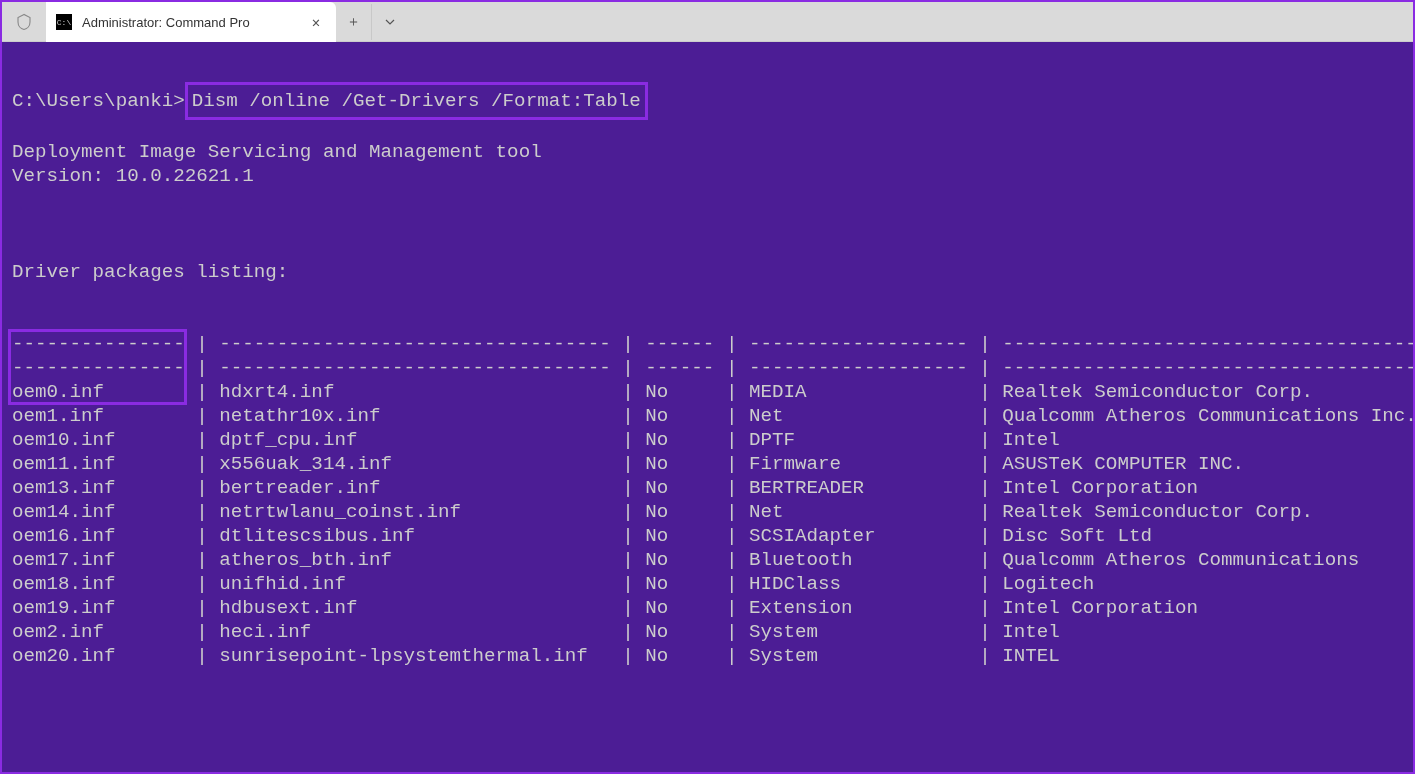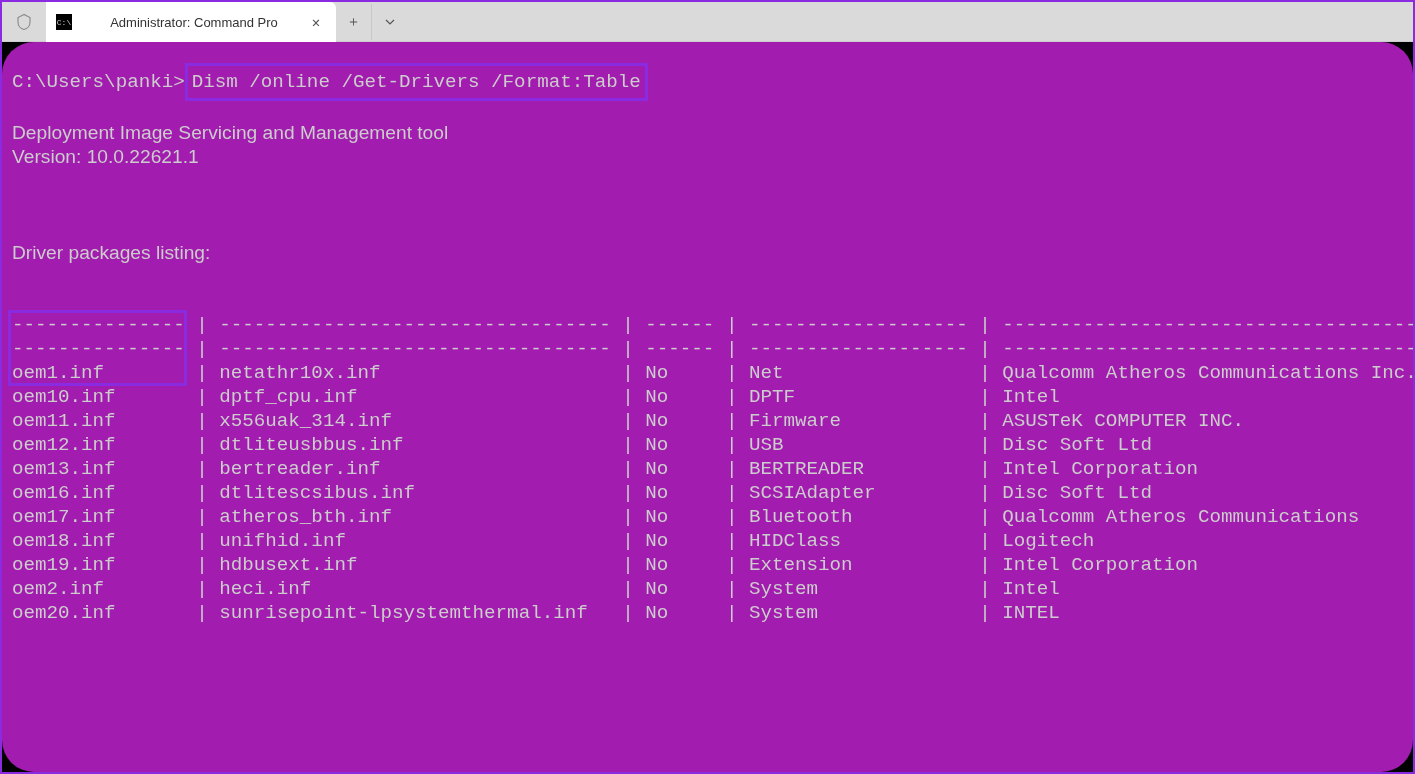--- a/index.html
+++ b/index.html
@@ -46,21 +46,20 @@
     color: #ccc;
     font-size: 8px;
   }
   .tab-title {
     font-family: 'Segoe UI', sans-serif;
     font-size: 13px;
     color: #333;
     flex: 1;
     white-space: nowrap;
     overflow: hidden;
-    text-align: center;
   }
   .tab-close {
     width: 20px;
     height: 20px;
     display: flex;
     align-items: center;
     justify-content: center;
     color: #555;
     font-size: 14px;
     cursor: pointer;
@@ -76,46 +75,45 @@
     display: flex;
     align-items: center;
     justify-content: center;
     color: #555;
     font-size: 14px;
     border-right: 1px solid #c8c8c8;
     cursor: pointer;
   }
   .tab-btn:last-child { border-right: none; }
   .terminal {
-    background: #a21caf;
+    background: #4c1d95;
     color: #ccc;
     font-size: 19.2px;
     line-height: 24px;
-    padding-top: 25px;
+    padding-top: 44px;
     position: relative;
     height: calc(100% - 40px);
-    border-radius: 32px;
   }
   .prompt-line { white-space: pre; }
   .highlight-cmd {
     border: 3px solid #8a2be2;
     background: rgba(0,0,0,0);
     padding: 4px 4px;
     display: inline-block;
     margin-top: -4px;
     margin-bottom: -4px;
   }
   .highlight-header {
     border: 3px solid #8a2be2;
     padding: 2px 2px;
     display: inline-block;
     position: relative;
   }
   pre {
-    font-family: Liberation Sans, sans-serif;
+    font-family: Liberation Mono, monospace;
     font-size: inherit;
     line-height: inherit;
     color: inherit;
     white-space: pre;
   }
   .row { white-space: pre; }
   .table-area { position: relative; padding-left: 10px;}
   .terminal-content { padding-left: 10px; }
 </style>
 </head>
@@ -153,25 +151,26 @@
     <pre> </pre>
     <pre>Driver packages listing:</pre>
     <pre> </pre>
     <pre> </pre>
   </div>
 
   <div class="table-area">
     <div class="row" id="dashes-top">--------------- | ---------------------------------- | ------ | ------------------- | --------------------------------------</div>
     <div class="row" id="dashes-bottom">--------------- | ---------------------------------- | ------ | ------------------- | --------------------------------------</div>
     <div id="data-rows">
+        <div class="row">oem0.inf        | hdxrt4.inf                         | No     | MEDIA               | Realtek Semiconductor Corp.</div>
         <div class="row">oem1.inf        | netathr10x.inf                     | No     | Net                 | Qualcomm Atheros Communications Inc.</div>
         <div class="row">oem10.inf       | dptf_cpu.inf                       | No     | DPTF                | Intel</div>
         <div class="row">oem11.inf       | x556uak_314.inf                    | No     | Firmware            | ASUSTeK COMPUTER INC.</div>
-        <div class="row">oem12.inf       | dtliteusbbus.inf                   | No     | USB                 | Disc Soft Ltd</div>
         <div class="row">oem13.inf       | bertreader.inf                     | No     | BERTREADER          | Intel Corporation</div>
+        <div class="row">oem14.inf       | netrtwlanu_coinst.inf              | No     | Net                 | Realtek Semiconductor Corp.</div>
         <div class="row">oem16.inf       | dtlitescsibus.inf                  | No     | SCSIAdapter         | Disc Soft Ltd</div>
         <div class="row">oem17.inf       | atheros_bth.inf                    | No     | Bluetooth           | Qualcomm Atheros Communications</div>
         <div class="row">oem18.inf       | unifhid.inf                        | No     | HIDClass            | Logitech</div>
         <div class="row">oem19.inf       | hdbusext.inf                       | No     | Extension           | Intel Corporation</div>
         <div class="row">oem2.inf        | heci.inf                           | No     | System              | Intel</div>
         <div class="row">oem20.inf       | sunrisepoint-lpsystemthermal.inf   | No     | System              | INTEL</div>
       </div>
     <span class="highlight-header" id="hdr-highlight" style="position: absolute; left: 6px; top: -3px; width: 178.716px; height: 76px;"></span>
   </div>
 </div>

